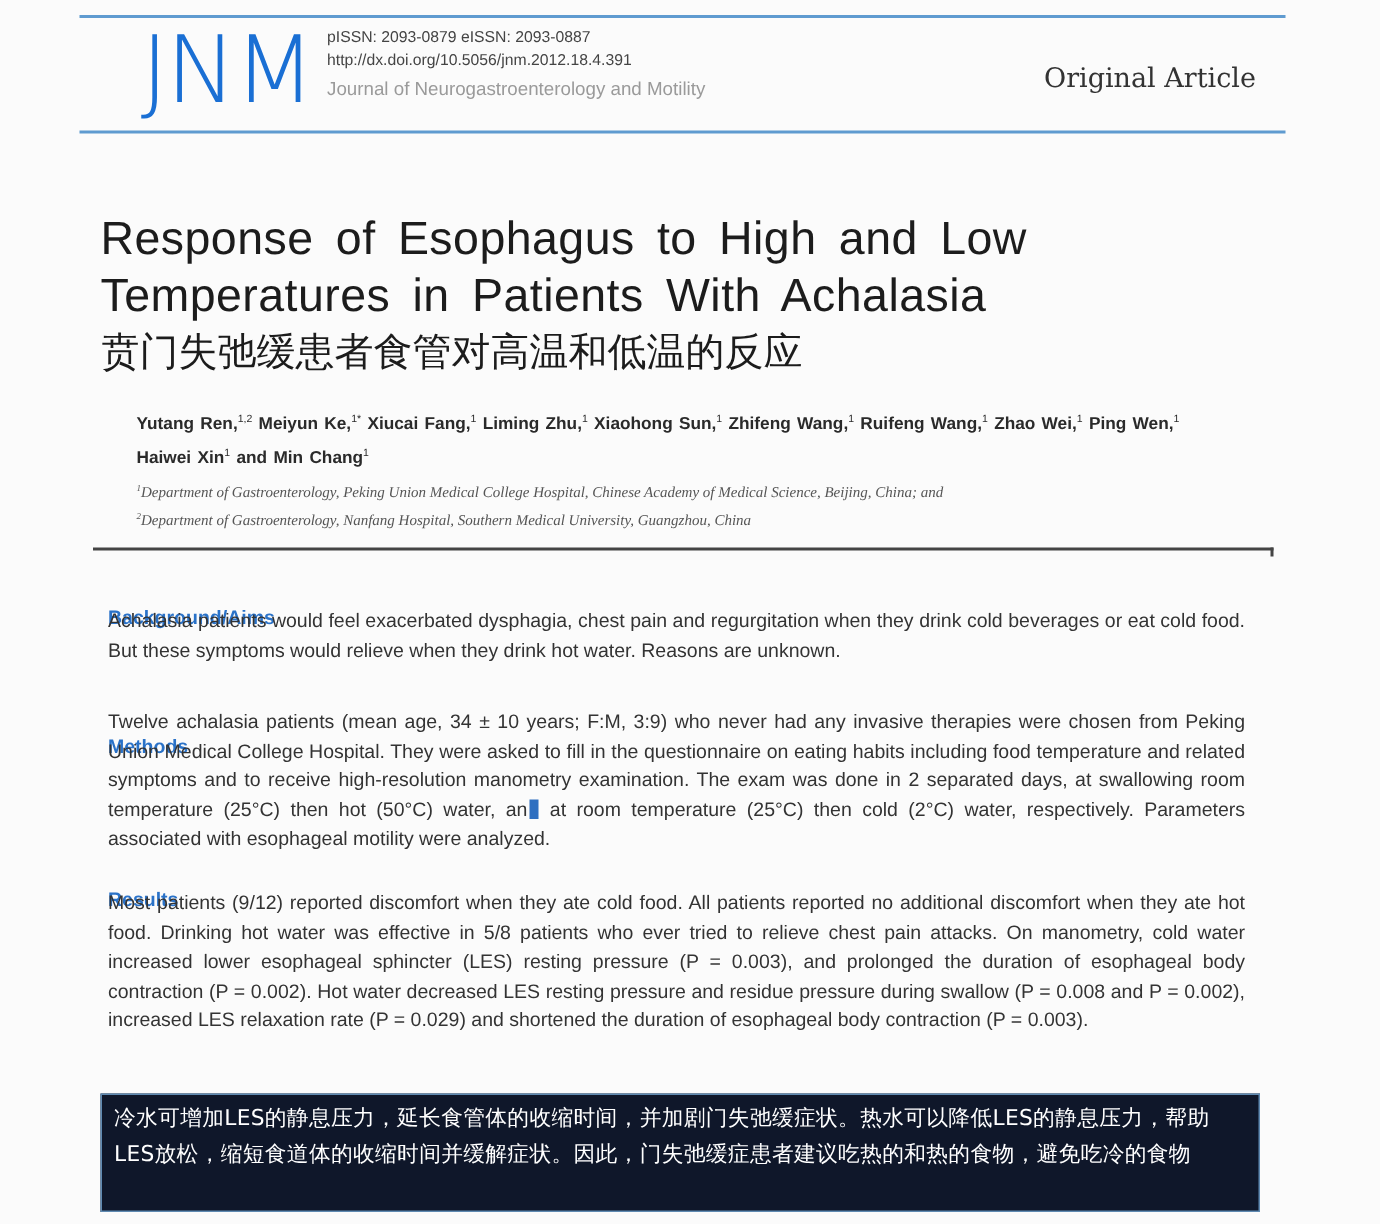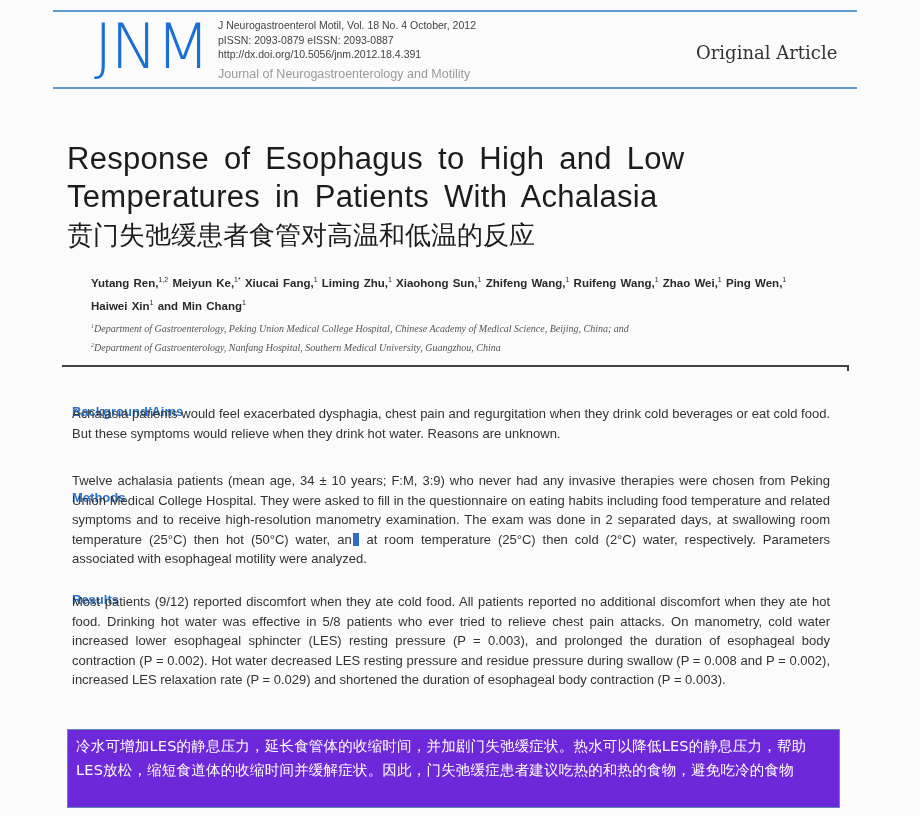--- a/index.html
+++ b/index.html
@@ -65,38 +65,37 @@
   #head-methods { top: 473px; }
   #body-methods { top: 471px; }
   #head-results { top: 575px; }
   #body-results { top: 592px; }
   #head-concl { top: 715px; }
 
   .cursor-mark { display: inline-block; width: 6px; height: 13px; background: #2f6fc0; vertical-align: -2px; margin: 0 1px; }
 
   .concl-box {
     position: absolute; left: 67px; top: 729px; width: 773px; height: 79px;
-    background: #6d28d9;
+    background: #0f172a;
     border: 1px solid #5f8ab2;
     box-sizing: border-box;
     padding: 5px 8px 0 8px;
     font-family: "DejaVu Sans", sans-serif;
     font-size: 14.5px; line-height: 23.5px; color: #ffffff;
     letter-spacing: 0.2px;
   }
 </style>
 </head>
 <body>
 
 <div class="hline" id="hline-top"></div>
 
 <div class="logo">JNM</div>
 
 <div class="meta">
-  <div>J Neurogastroenterol Motil, Vol. 18 No. 4 October, 2012</div>
   <div>pISSN: 2093-0879   eISSN: 2093-0887</div>
   <div>http://dx.doi.org/10.5056/jnm.2012.18.4.391</div>
   <div class="journal">Journal of Neurogastroenterology and Motility</div>
 </div>
 
 <div class="article-type">Original Article</div>
 
 <div class="hline" id="hline-bot"></div>
 
 <div class="title-en">

